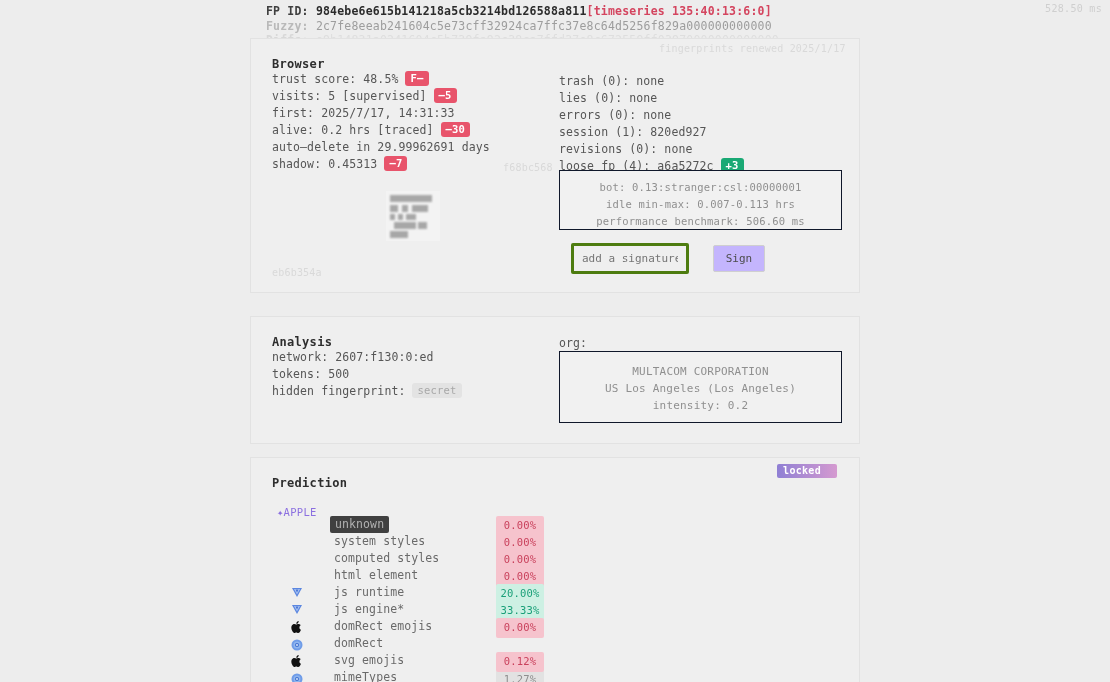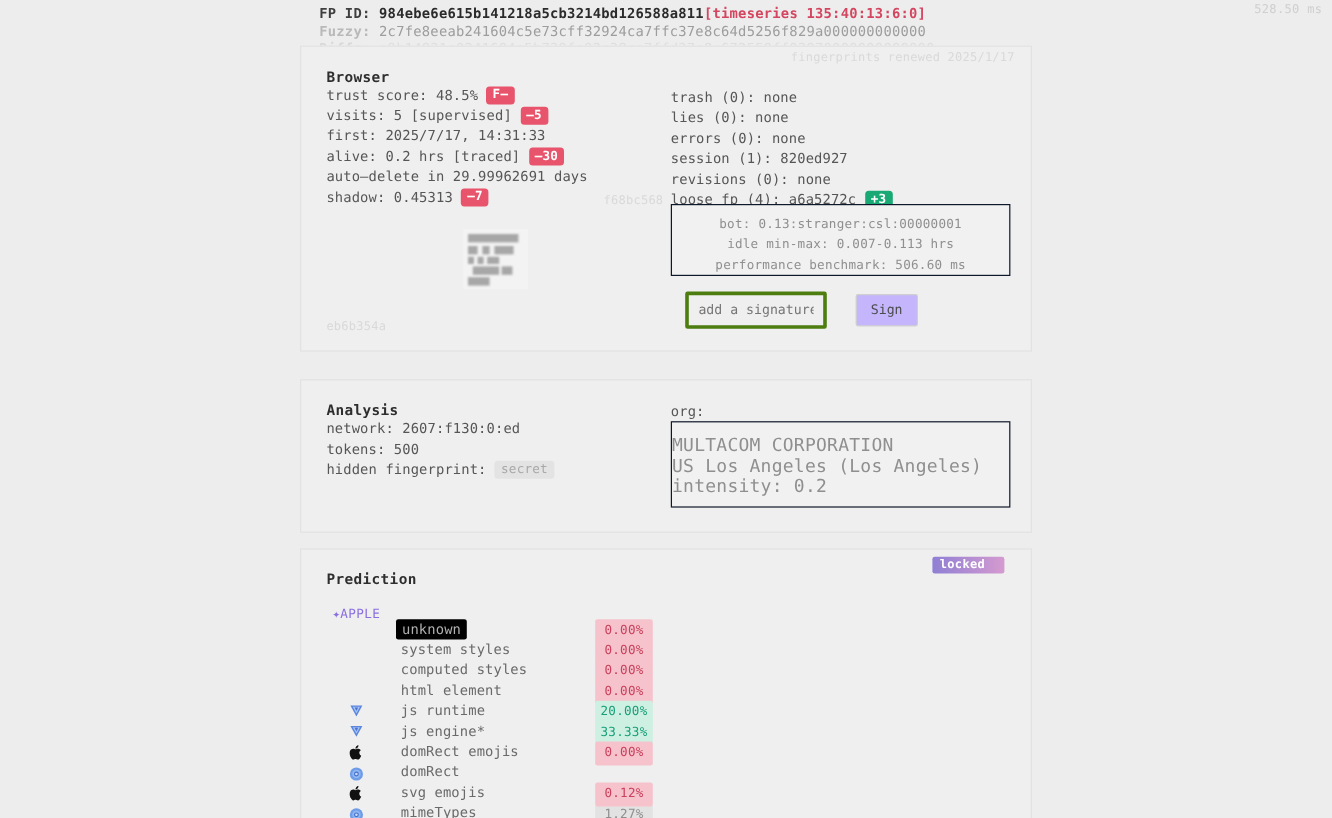--- a/index.html
+++ b/index.html
@@ -126,24 +126,24 @@
   #bot-box { left: 308px; top: 131px; width: 283px; height: 60px; }
   #bot-box .line {
     font-size: 10.5px;
     line-height: 17px;
     color: #8f8f8f;
     text-align: center;
     letter-spacing: 0.2px;
   }
   #org-box { left: 308px; top: 34px; width: 283px; height: 72px; }
   #org-box .line {
-    font-size: 15px;
+    font-size: 11px;
     line-height: 17px;
     color: #8f8f8f;
-    text-align: left;
+    text-align: center;
     letter-spacing: 0.2px;
   }
   #org-box .line.l1 { padding-top: 11px; }
 
   
   .sig-row { position: absolute; left: 320px; top: 204px; }
   .sig-input {
     display: inline-block;
     width: 118px;
     padding: 6px 8px;
@@ -206,21 +206,21 @@
     height: 14px;
   }
   .pr-label {
     position: absolute;
     left: 62px;
     font-size: 11.5px;
     color: #6a6a6a;
     letter-spacing: 0.1px;
   }
   .pr-label.unknown {
-    background: #000000;
+    background: #404040;
     color: #b0b0b0;
     padding: 0 5px;
     border-radius: 2px;
     left: 58px;
   }
   .pr-val {
     position: absolute;
     left: 224px;
     width: 48px;
     text-align: center;

